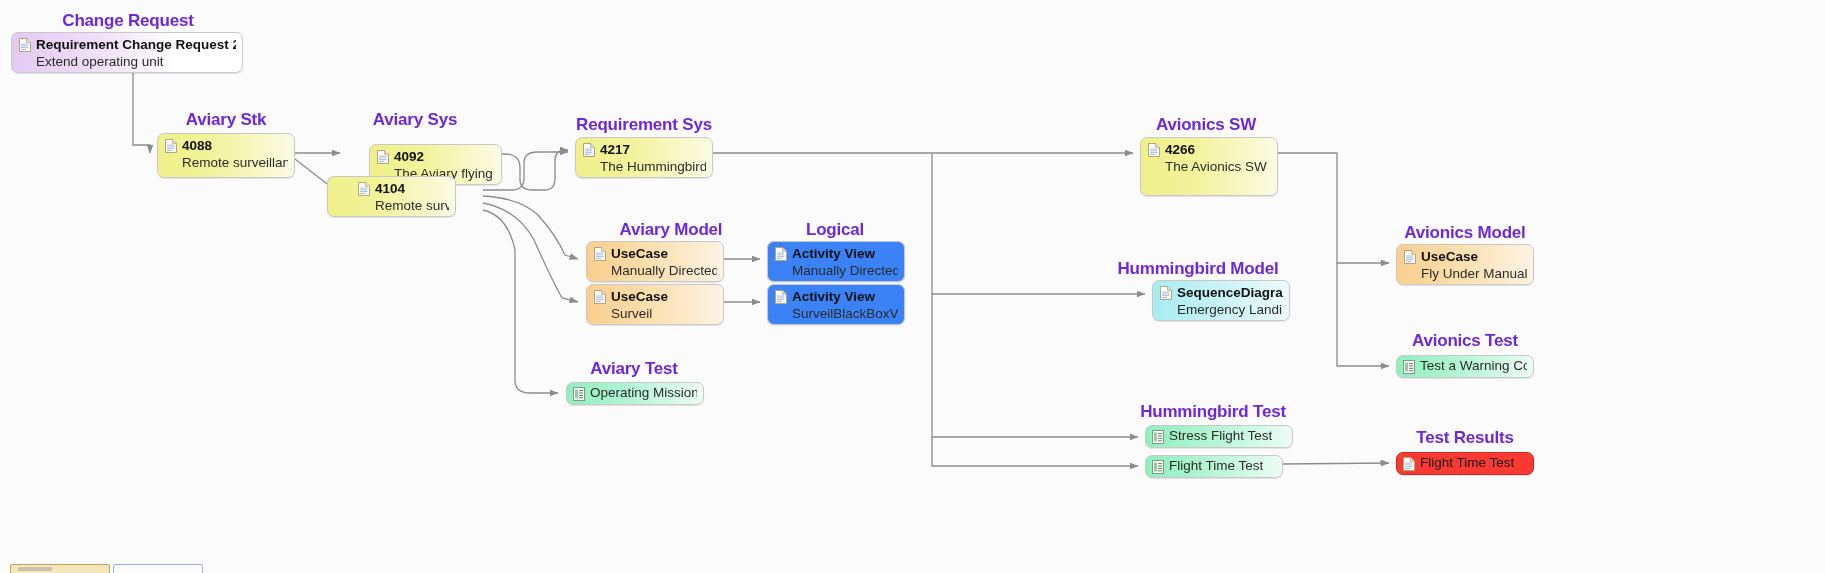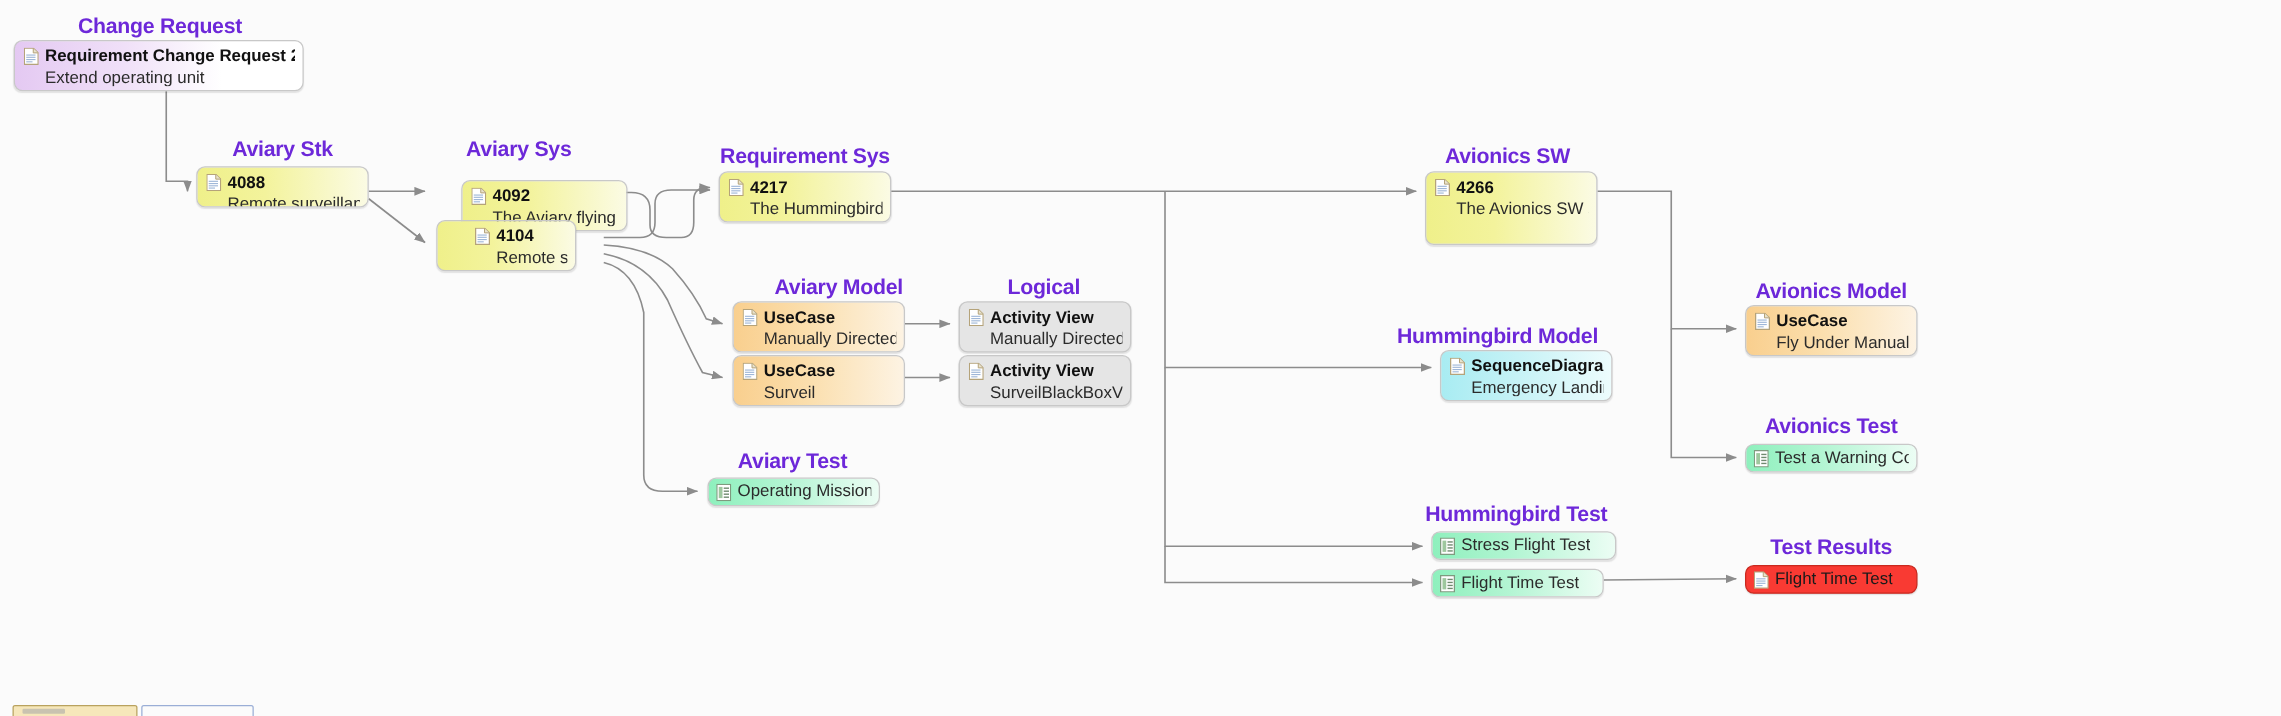--- a/index.html
+++ b/index.html
@@ -83,21 +83,21 @@
     height: 14px;
     flex: 0 0 12px;
     margin-right: 5px;
     position: relative;
   }
   .ico svg { display: block; }
   
   .t-change   { background: linear-gradient(to right, #e4c9f2 0%, #f0e0f8 38%, #ffffff 72%); }
   .t-req      { background: linear-gradient(to right, #eff08a 0%, #f3f39c 40%, #fbfbe4 100%); }
   .t-usecase  { background: linear-gradient(to right, #f9cf8e 0%, #fbdfae 45%, #fdf3e3 100%); }
-  .t-white    { background: #e5e5e5; }
+  .t-white    { background: #3b82f6; }
   .t-test     { background: linear-gradient(to right, #8ef0bd 0%, #b3f5d3 45%, #ecfdf4 100%); }
   .t-seq      { background: linear-gradient(to right, #a8ecf2 0%, #c6f2f6 45%, #edfcfd 100%); }
   .t-fail     { background: #f93a33; border-color: #c9291f; }
   .t-fail .sub, .t-fail .ttl { color: #1a1a1a; }
   .corner-box {
     position: absolute;
     box-sizing: border-box;
     border: 1px solid #b9a25e;
     background: #f6e7ba;
     border-radius: 2px;
@@ -175,21 +175,21 @@
                 <rect x="2" y="7.4" width="7.4" height="0.9"></rect>
                 <rect x="2" y="9.2" width="7.4" height="0.9"></rect>
                 <rect x="2" y="11.0" width="5.0" height="0.9"></rect>
               </g>
             </svg>
           </span>
           <span class="ttl">Requirement Change Request 299</span>
         </div>
         <div class="sub">Extend operating unit</div>
       </div>
-      <div class="node t-req two" style="left: 157px; top: 133px; width: 138px; height: 33px;">
+      <div class="node t-req two" style="left: 157px; top: 133px; width: 138px; height: 45px;">
         <div class="row">
           <span class="ico">
             <svg width="12" height="14" viewBox="0 0 12 14">
               <path d="M0.5 0.5 H7.6 L11.5 4.3 V13.5 H0.5 Z" fill="#ffffff" stroke="#b5a37a"></path>
               <path d="M7.6 0.5 V4.3 H11.5" fill="#e8e2cd" stroke="#b5a37a" stroke-width="0.8"></path>
               <g fill="#9fb7d8">
                 <rect x="2" y="5.6" width="7.4" height="0.9"></rect>
                 <rect x="2" y="7.4" width="7.4" height="0.9"></rect>
                 <rect x="2" y="9.2" width="7.4" height="0.9"></rect>
                 <rect x="2" y="11.0" width="5.0" height="0.9"></rect>
@@ -211,21 +211,21 @@
                 <rect x="2" y="7.4" width="7.4" height="0.9"></rect>
                 <rect x="2" y="9.2" width="7.4" height="0.9"></rect>
                 <rect x="2" y="11.0" width="5.0" height="0.9"></rect>
               </g>
             </svg>
           </span>
           <span class="ttl">4092</span>
         </div>
         <div class="sub">The Aviary flying unit</div>
       </div>
-      <div class="node t-req two" style="left: 349px; top: 176px; width: 112px; height: 41px; padding-left: 30px;">
+      <div class="node t-req two" style="left: 327px; top: 176px; width: 129px; height: 41px; padding-left: 30px;">
         <div class="row">
           <span class="ico">
             <svg width="12" height="14" viewBox="0 0 12 14">
               <path d="M0.5 0.5 H7.6 L11.5 4.3 V13.5 H0.5 Z" fill="#ffffff" stroke="#b5a37a"></path>
               <path d="M7.6 0.5 V4.3 H11.5" fill="#e8e2cd" stroke="#b5a37a" stroke-width="0.8"></path>
               <g fill="#9fb7d8">
                 <rect x="2" y="5.6" width="7.4" height="0.9"></rect>
                 <rect x="2" y="7.4" width="7.4" height="0.9"></rect>
                 <rect x="2" y="9.2" width="7.4" height="0.9"></rect>
                 <rect x="2" y="11.0" width="5.0" height="0.9"></rect>

